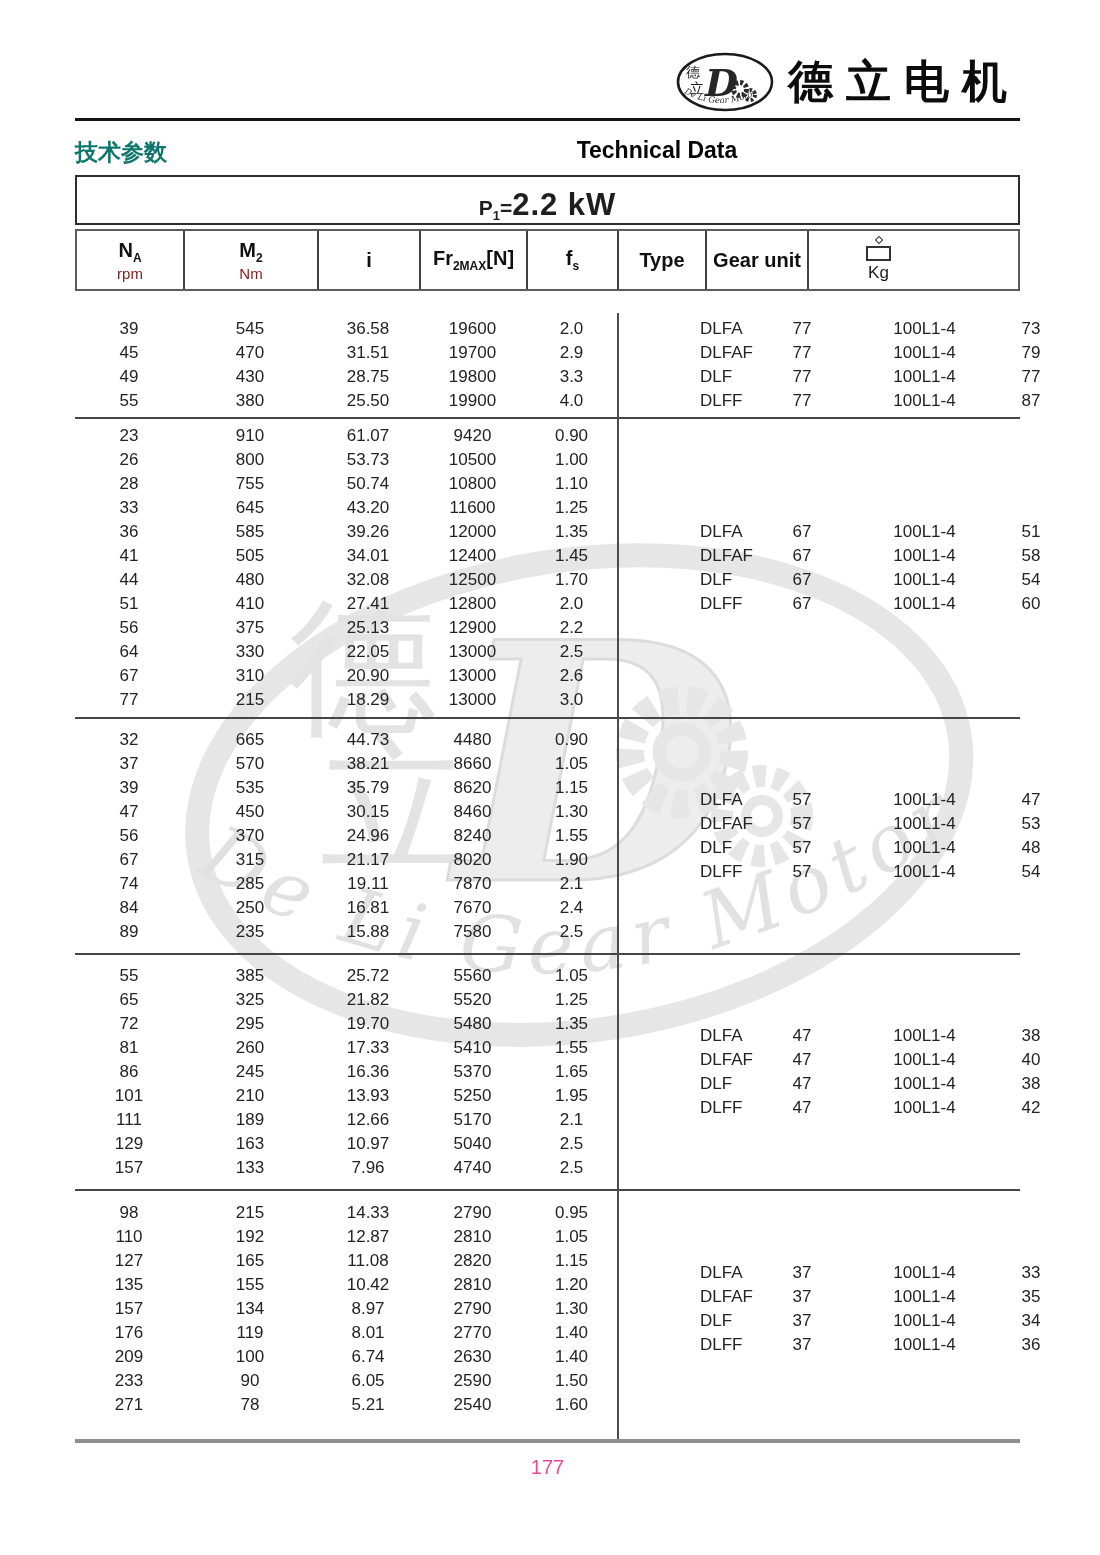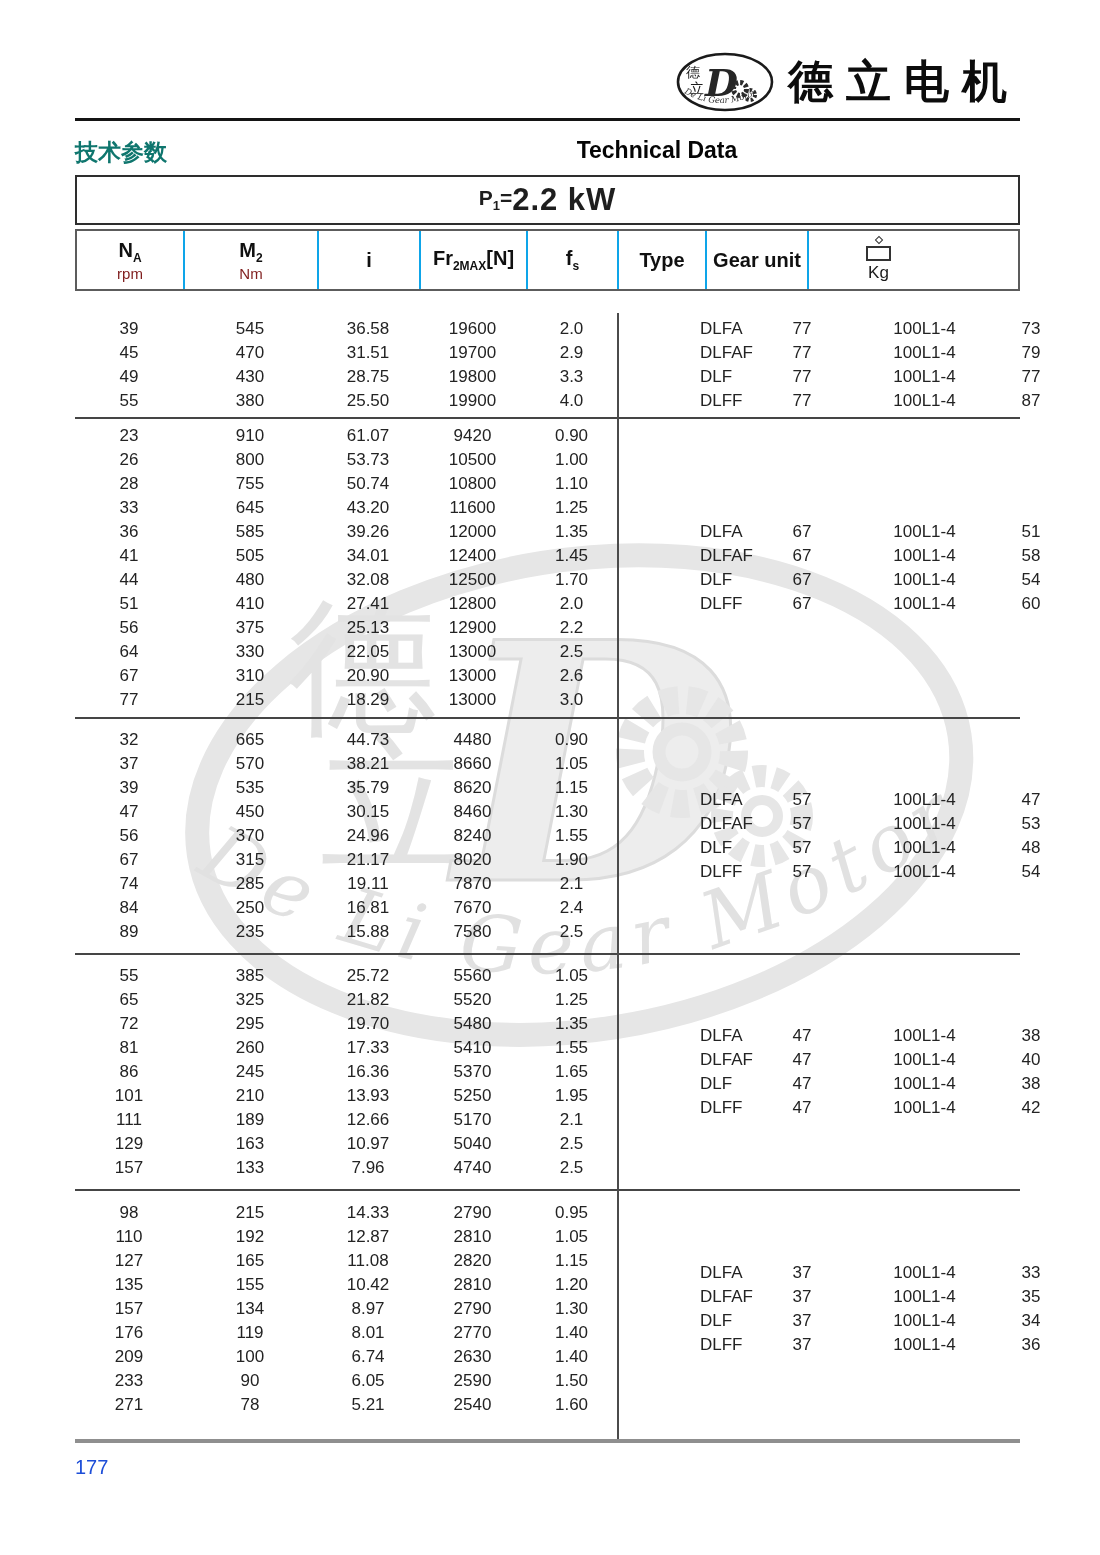--- a/index.html
+++ b/index.html
@@ -20,34 +20,34 @@
   }
   .top-rule { height:3px; background:#141414; }
 
   
   .title-row { position:relative; height:44px; margin-top:10px; }
   .title-zh { position:absolute; left:0; top:6px; font-size:23px; font-weight:bold; color:#0f766e; }
   .title-en { position:absolute; left:582px; top:6px; transform:translateX(-50%); font-size:23px; font-weight:bold; color:#050505; white-space:nowrap; }
 
   
   .power-box {
-    height:50px; border:2px solid #2e2e2e; display:flex; align-items:center; justify-content:center;
+    height:50px; border:2px solid #2e2e2e; display:flex; align-items:flex-end; justify-content:center;
     background:#fff;
   }
   .power-box .p-pre { font-size:21px; font-weight:bold; }
   .power-box sub.p-sub { font-size:13px; font-weight:bold; }
   .power-box .p-val { font-size:31px; font-weight:bold; letter-spacing:1px; }
 
   
   .table { margin-top:4px; }
   .thead {
     display:grid; grid-template-columns:108px 134px 102px 107px 91px 88px 102px 139px 66px;
     height:62px; border:2px solid #5c5c5c;
   }
-  .th { border-right:2px solid #0ea5e9; display:flex; flex-direction:column; align-items:center; justify-content:center; gap:2px; }
+  .th { border-right:2px solid #404040; display:flex; flex-direction:column; align-items:center; justify-content:center; gap:2px; }
   .th:last-child { border-right:none; }
   .th-main { font-size:20px; font-weight:bold; color:#101010; line-height:1; }
   .th-main sub { font-size:12px; font-weight:bold; }
   .th-sub { font-size:15px; color:#7f1d1d; line-height:1; }
   .kg-stack { display:flex; flex-direction:column; align-items:center; }
   .w-diamond { width:6px; height:6px; border:1px solid #333; transform:rotate(45deg); margin-bottom:3px; background:#fff; }
   .w-rect { width:25px; height:15px; border:2px solid #333; background:#fff; }
   .kg-label { font-size:17px; margin-top:2px; color:#1b1b1b; }
 
   
@@ -62,21 +62,21 @@
   .left { width:542px; }
   .right { width:403px; display:flex; align-items:center; }
   .tgroup { width:100%;padding-left:46px; }
   .drow { display:grid; grid-template-columns:108px 134px 102px 107px 91px; height:24px; align-items:center; }
   .dcell { text-align:center; font-size:17px; color:#232323; }
   .trow { display:grid; grid-template-columns:88px 102px 143px 70px; height:24px; align-items:center; }
   .tcell { text-align:center; font-size:17px; color:#232323; }
   .tcell.tc0 { text-align:left; padding-left:37px; }
 
   
-  .page-num { margin-top:13px; font-size:20px; color:#1d4ed8; }
+  .page-num { text-align:center; margin-top:13px; font-size:20px; color:#ec4899; }
 
   
   .watermark { position:absolute; left:170px; top:540px; z-index:1; pointer-events:none; }
 </style>
 </head>
 <body>
 
 <div class="page">
 
   <svg class="watermark" width="820" height="520" viewBox="0 0 820 520">

